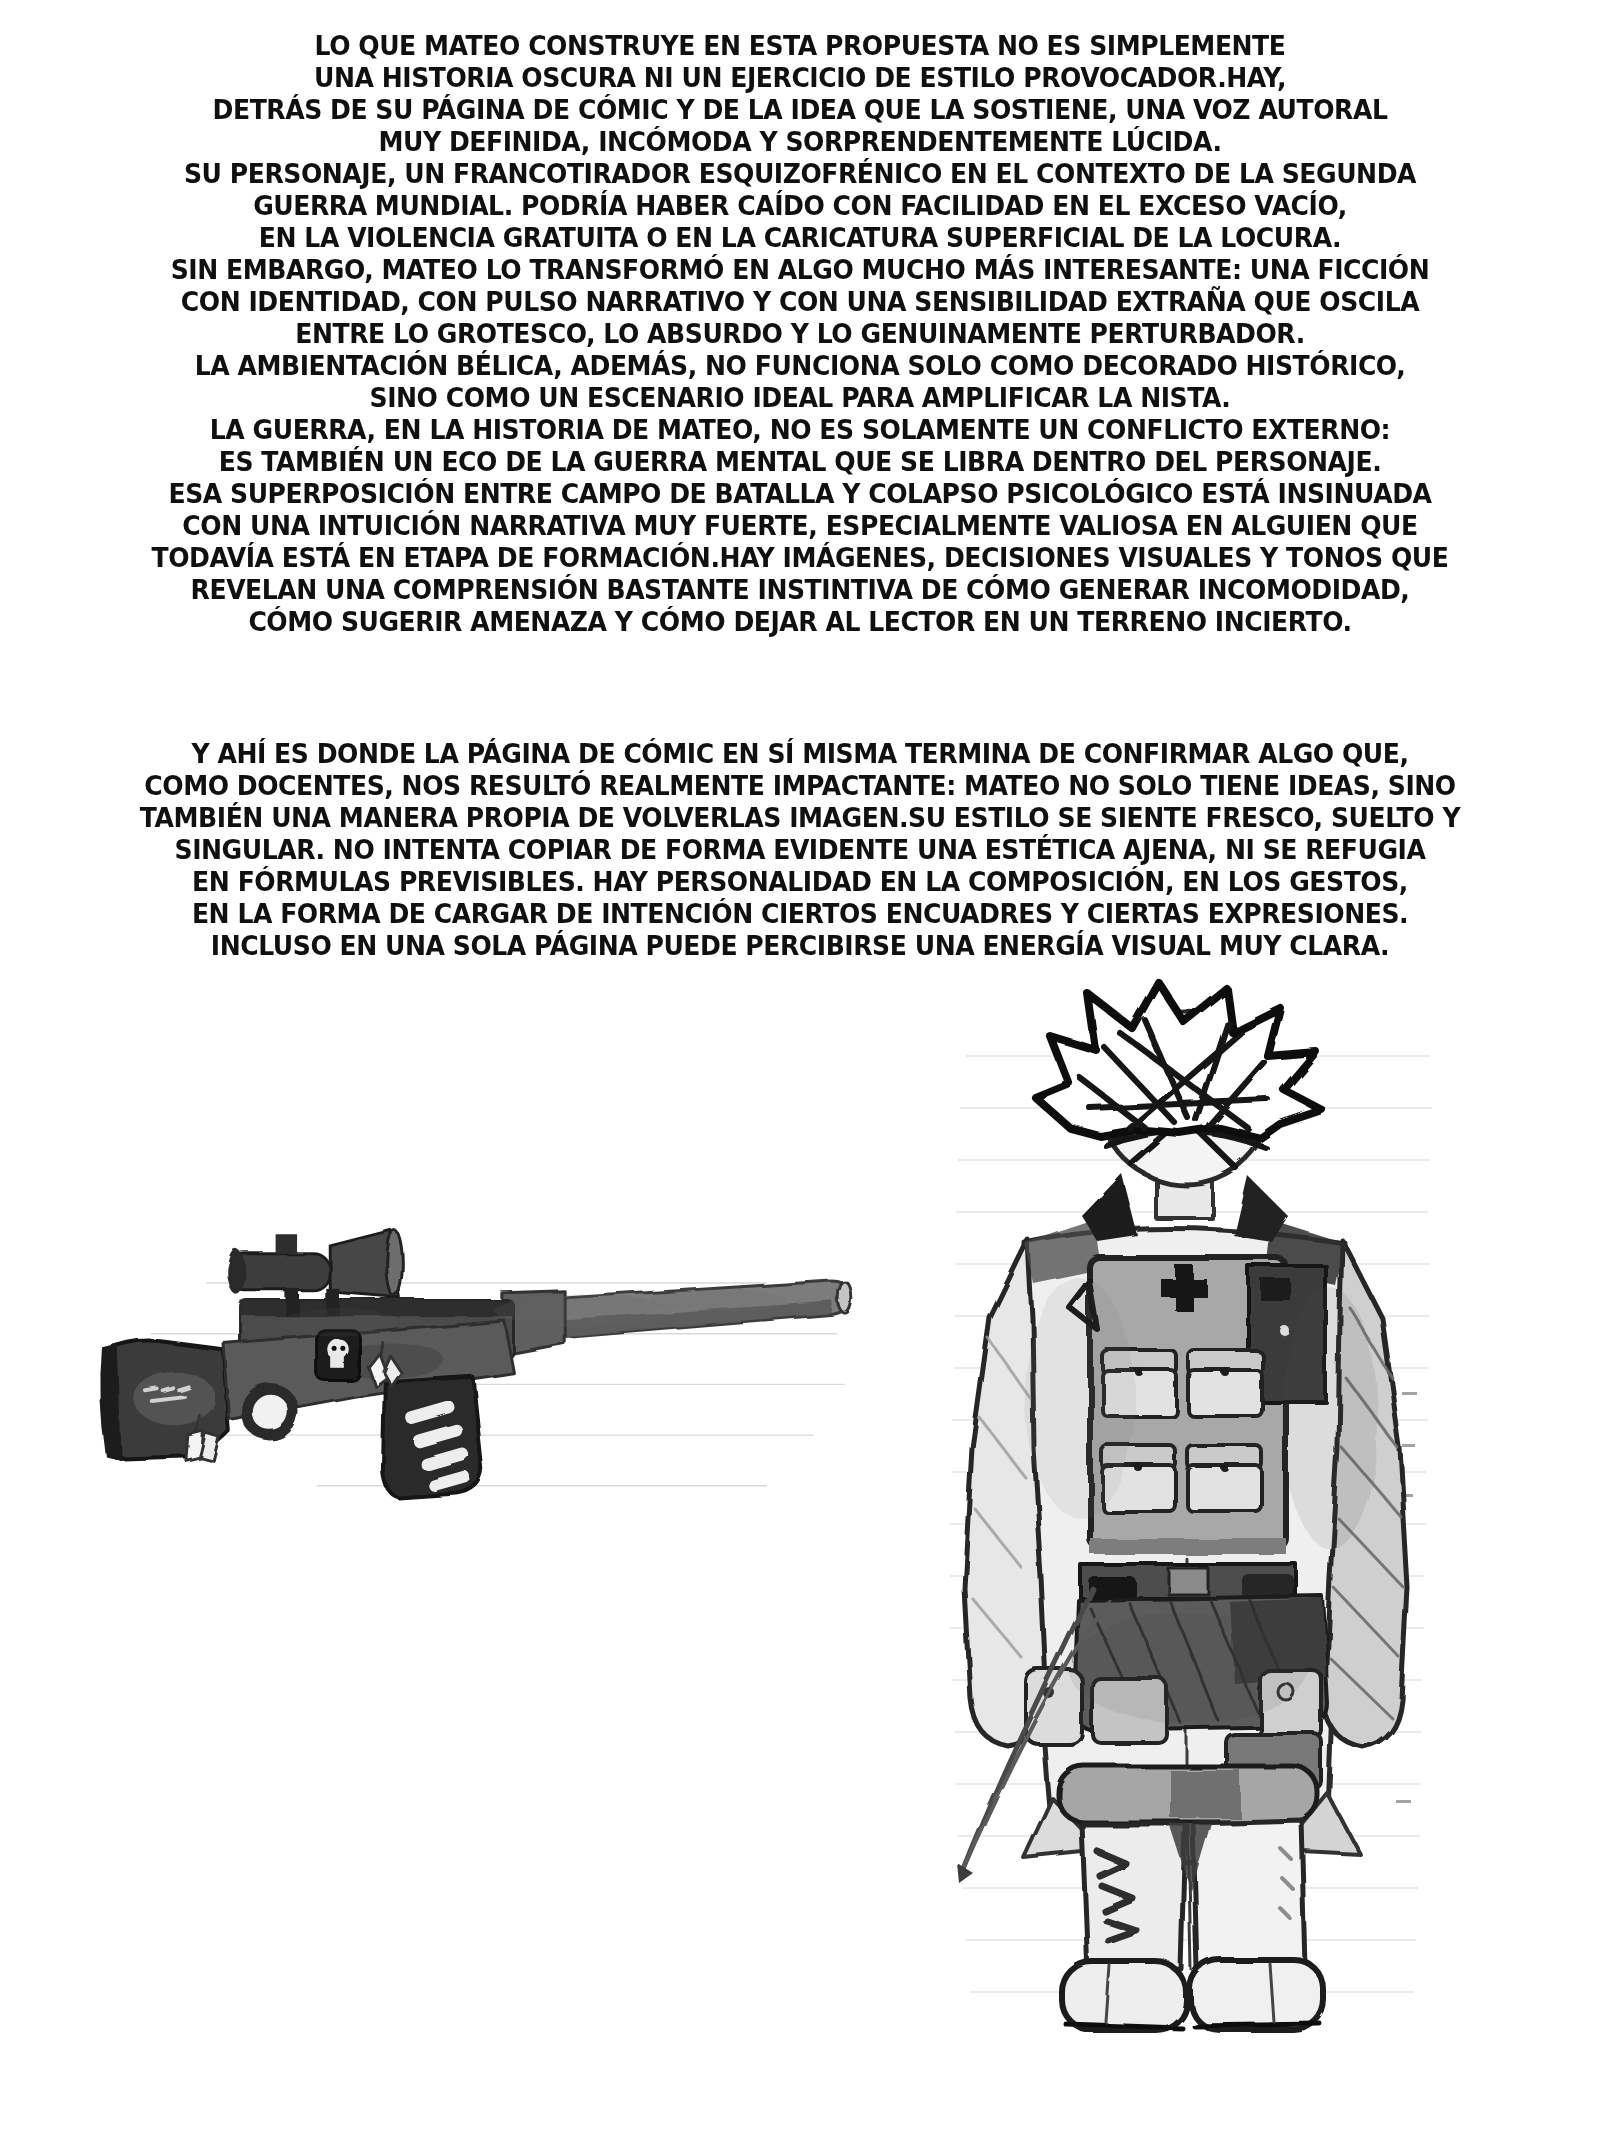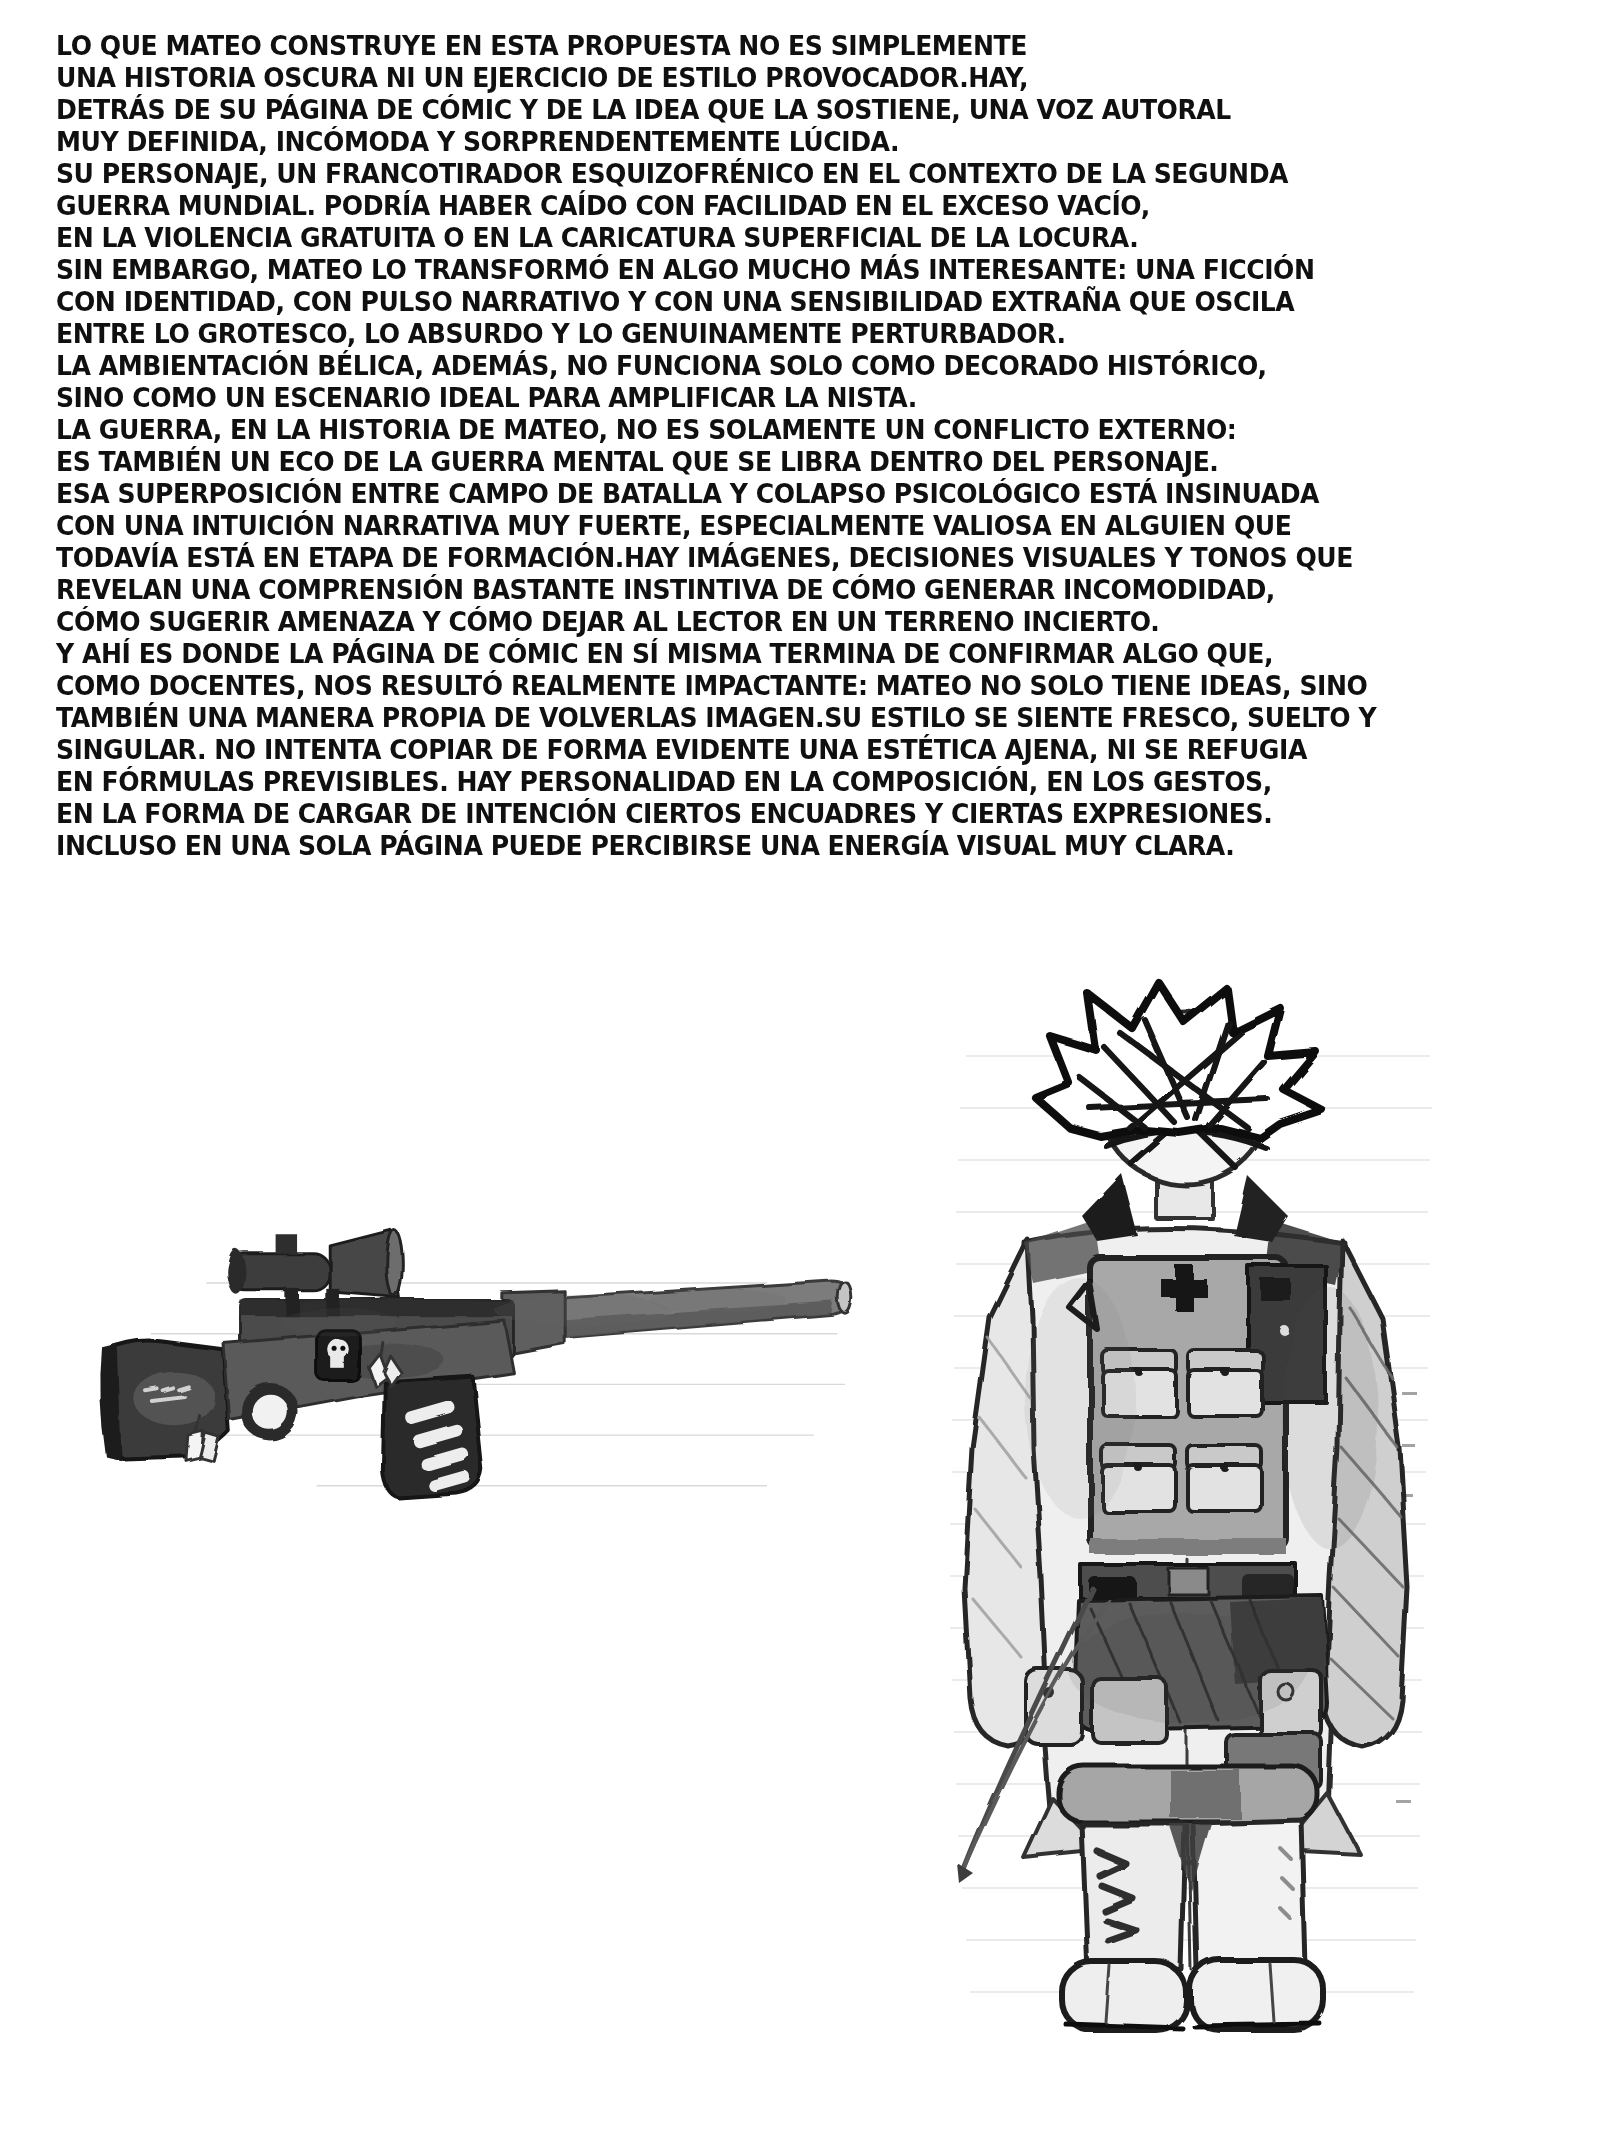--- a/index.html
+++ b/index.html
@@ -1,23 +1,23 @@
 <!DOCTYPE html>
 <html><head>
 <meta charset="utf-8">
 <style>
   html,body{margin:0;padding:0;}
   body{
     width:1600px;height:2133px;position:relative;overflow:hidden;
     background:#ffffff;color:#101010;
     font-family:"DejaVu Sans","Liberation Sans",sans-serif;
   }
-  .essay{width:1600px;text-align:left;}
+  .essay{width:1600px;text-align:center;}
   .para1{padding-top:30px;}
-  .para2{}
+  .para2{margin-top:100px;}
   .line{
     display:block;white-space:nowrap;
     font-weight:700;font-size:27px;line-height:32px;
     letter-spacing:-0.5px;
     transform:scaleX(0.93);transform-origin:50% 50%;
   }
   figure{margin:0;padding:0;position:absolute;}
   .fig-rifle{left:88px;top:1205px;width:812px;height:312px;}
   .fig-soldier{left:930px;top:978px;width:532px;height:1072px;}
   svg{display:block;width:100%;height:100%;}

